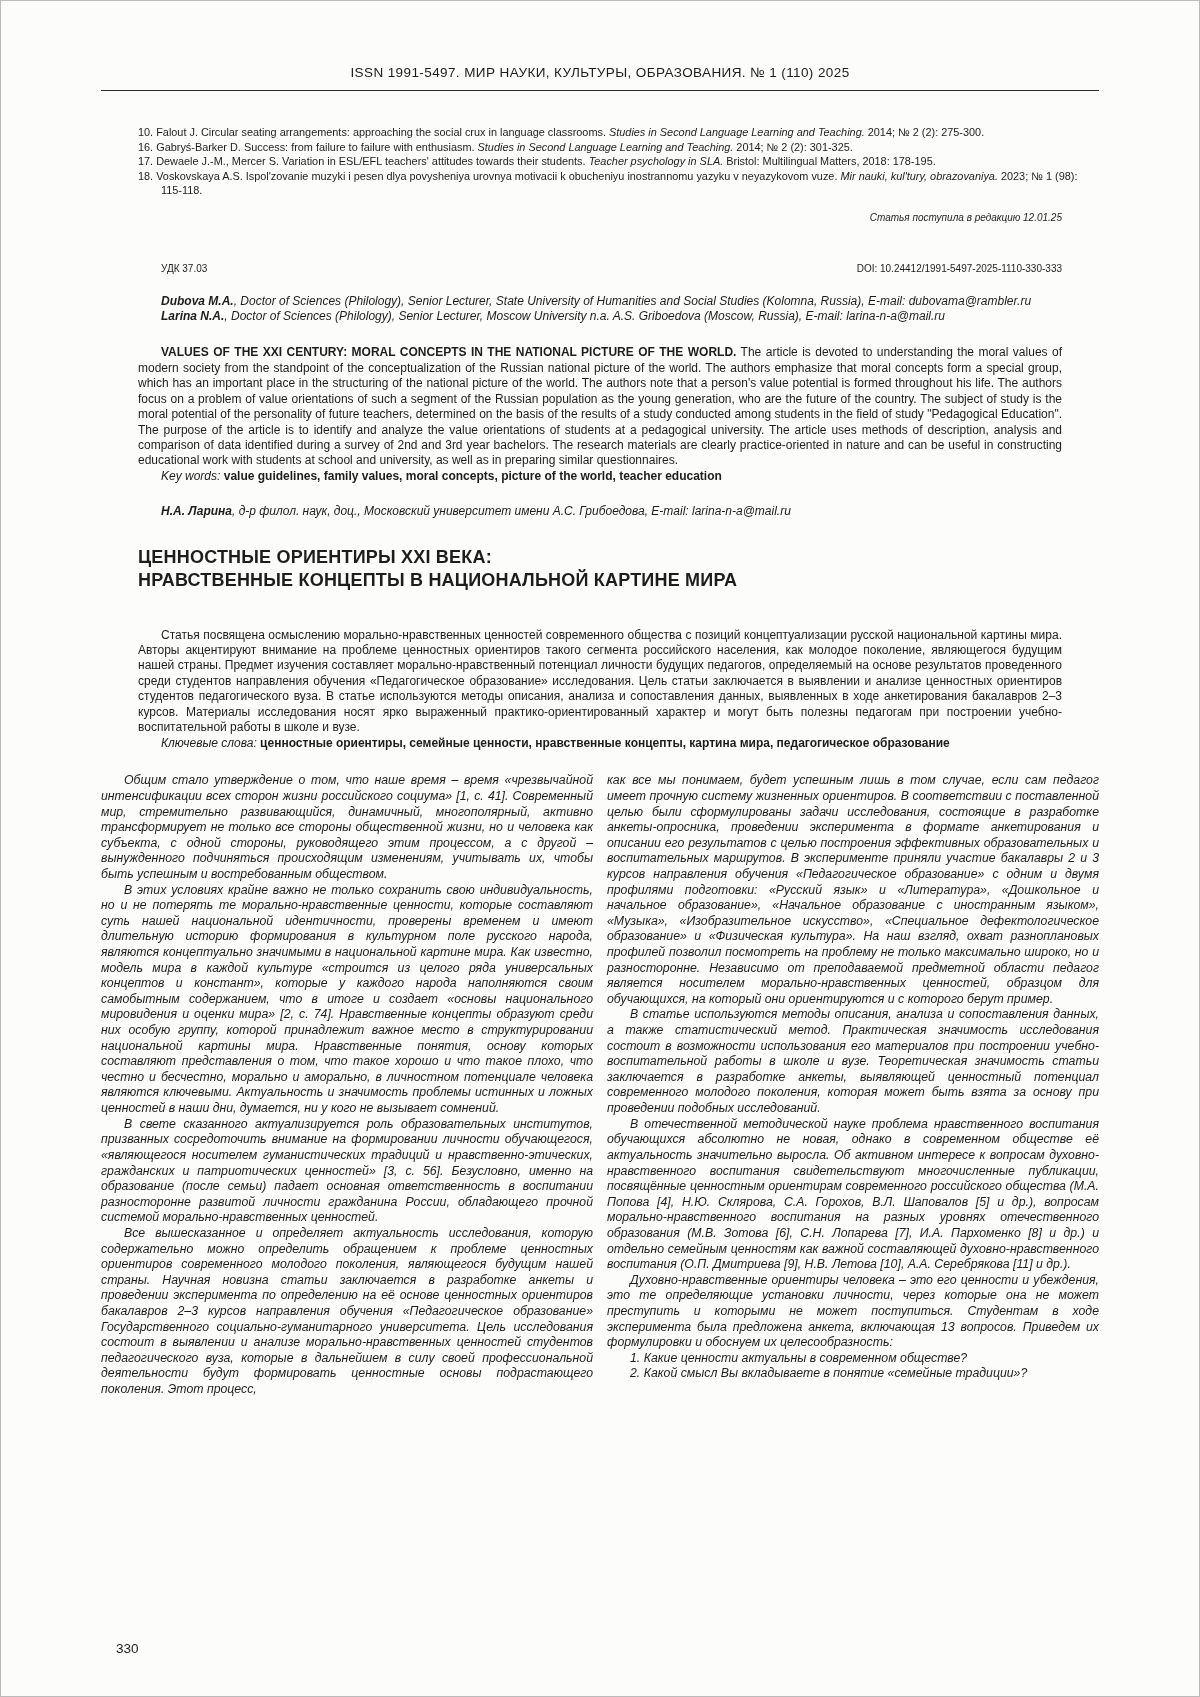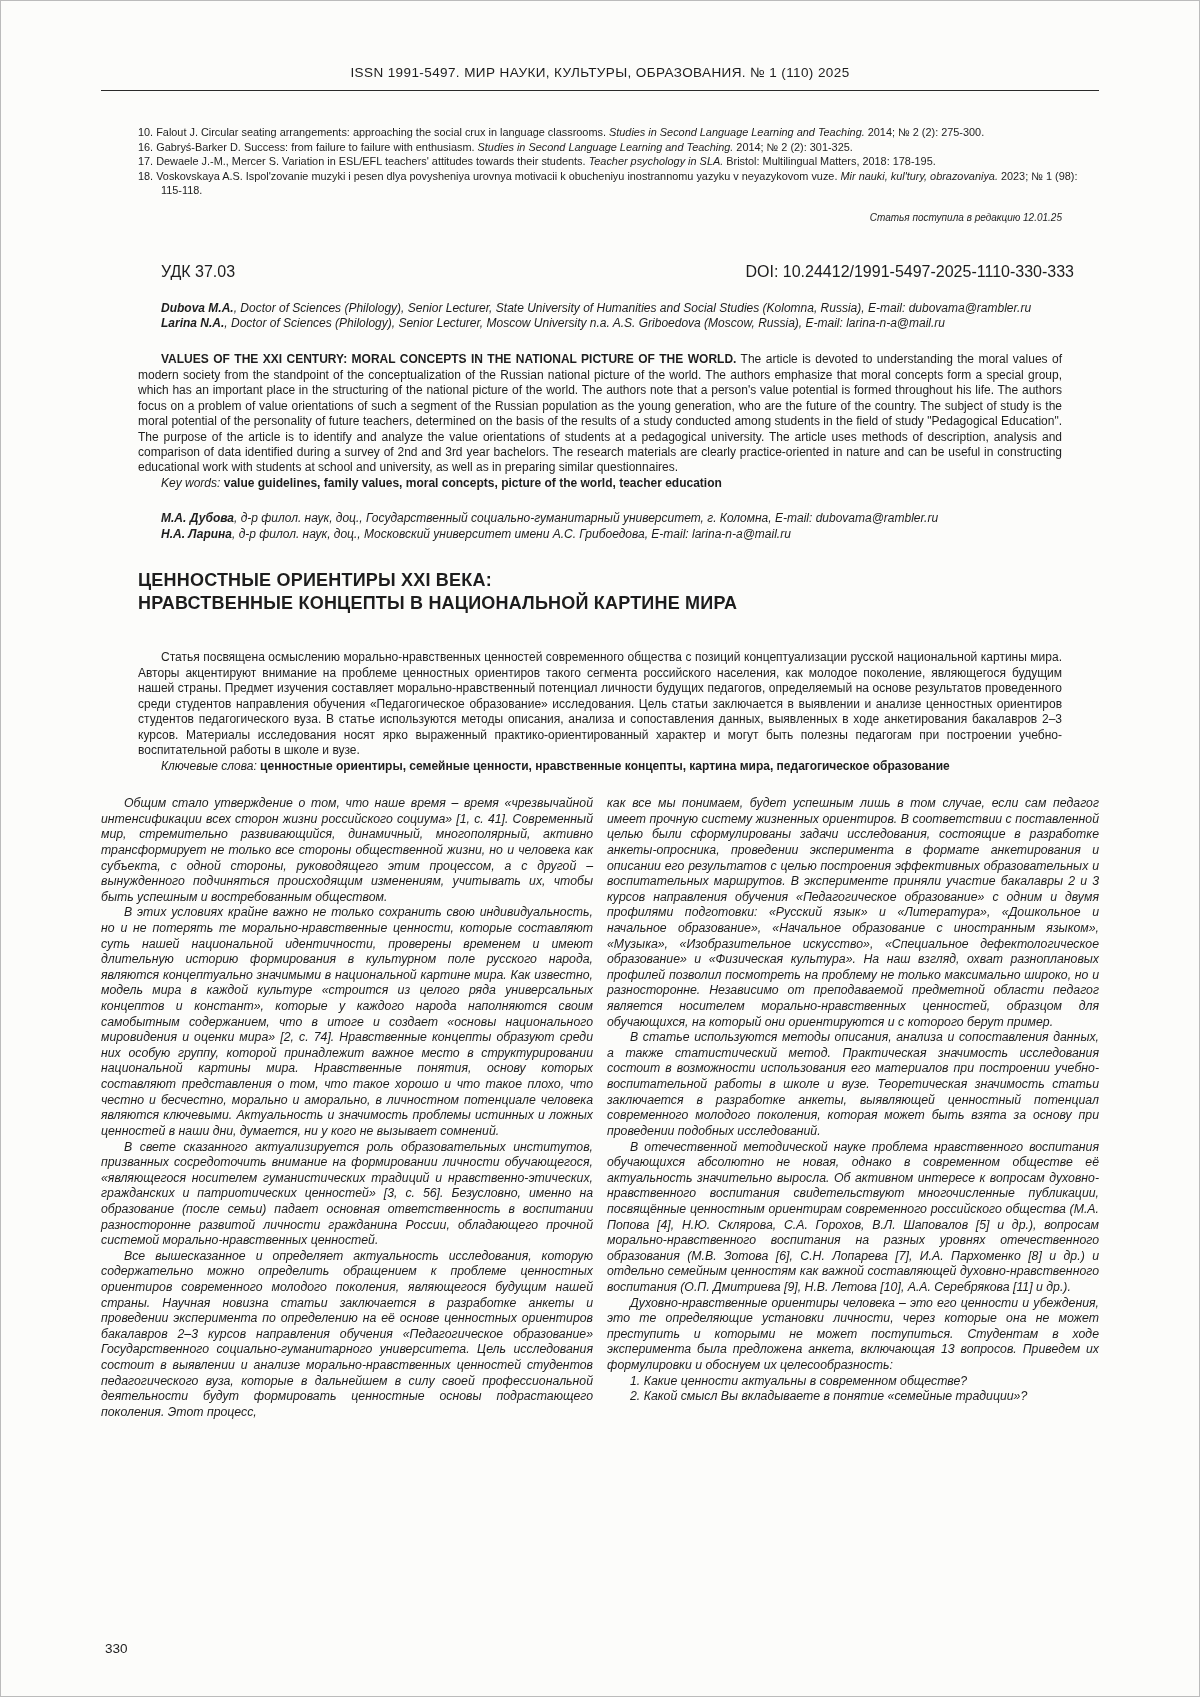--- a/index.html
+++ b/index.html
@@ -33,22 +33,22 @@
   .received {
     text-align: right;
     font-style: italic;
     font-size: 10px;
     margin: 14px 37px 0 0;
   }
 
   .meta-row {
     display: flex;
     justify-content: space-between;
-    margin: 40px 25px 0 60px;
-    font-size: 16px;
+    margin: 40px 37px 0 60px;
+    font-size: 10px;
   }
 
   .authors { margin: 20px 37px 0 60px; font-size: 12px; line-height: 1.32; font-style: italic; }
   .author-line b { font-weight: bold; }
 
   .abstract {
     margin: 20px 37px 0 37px;
     font-size: 12px;
     line-height: 1.29;
     text-align: justify;
@@ -77,21 +77,21 @@
     line-height: 1.27;
     text-align: justify;
   }
   .col { flex: 1 1 0; min-width: 0; font-style: italic; }
   .col p { text-indent: 23px; }
   .col p.no-indent { text-indent: 0; }
   .col .q { text-indent: 23px; }
 
   .page-number {
     position: absolute;
-    left: 104px;
+    left: 115px;
     bottom: 40px;
     font-size: 13.5px;
   }
 </style>
 </head>
 <body>
 
 <div class="page">
 
   <div class="running-head">ISSN 1991-5497. МИР НАУКИ, КУЛЬТУРЫ, ОБРАЗОВАНИЯ.  № 1 (110) 2025</div>
@@ -135,21 +135,20 @@
     <div class="author-line"><b>Dubova M.A.</b><span>, Doctor of Sciences (Philology), Senior Lecturer, State University of Humanities and Social Studies (Kolomna, Russia), E-mail: dubovama@rambler.ru</span></div>
     <div class="author-line"><b>Larina N.A.</b><span>, Doctor of Sciences (Philology), Senior Lecturer, Moscow University n.a. A.S. Griboedova (Moscow, Russia), E-mail: larina-n-a@mail.ru</span></div>
   </div>
 
   <div class="abstract">
     <p><strong>VALUES OF THE XXI CENTURY: MORAL CONCEPTS IN THE NATIONAL PICTURE OF THE WORLD.</strong> <span>The article is devoted to understanding the moral values of modern society from the standpoint of the conceptualization of the Russian national picture of the world. The authors emphasize that moral concepts form a special group, which has an important place in the structuring of the national picture of the world. The authors note that a person's value potential is formed throughout his life. The authors focus on a problem of value orientations of such a segment of the Russian population as the young generation, who are the future of the country. The subject of study is the moral potential of the personality of future teachers, determined on the basis of the results of a study conducted among students in the field of study "Pedagogical Education". The purpose of the article is to identify and analyze the value orientations of students at a pedagogical university. The article uses methods of description, analysis and comparison of data identified during a survey of 2nd and 3rd year bachelors. The research materials are clearly practice-oriented in nature and can be useful in constructing educational work with students at school and university, as well as in preparing similar questionnaires.</span></p>
     <p class="kw"><em>Key words:</em> <strong>value guidelines, family values, moral concepts, picture of the world, teacher education</strong></p>
   </div>
 
   <div class="authors">
-    <div class="author-line"><b>М.А. Дубова</b><span>, д-р филол. наук, доц., Государственный социально-гуманитарный университет, г. Коломна, E-mail: dubovama@rambler.ru</span></div>
     <div class="author-line"><b>Н.А. Ларина</b><span>, д-р филол. наук, доц., Московский университет имени А.С. Грибоедова, E-mail: larina-n-a@mail.ru</span></div>
   </div>
 
   <h1 class="title">
     <span class="title-line">ЦЕННОСТНЫЕ ОРИЕНТИРЫ XXI ВЕКА:</span>
     <span class="title-line">НРАВСТВЕННЫЕ КОНЦЕПТЫ В НАЦИОНАЛЬНОЙ КАРТИНЕ МИРА</span>
   </h1>
 
   <div class="abstract abstract-ru">
     <p>Статья посвящена осмыслению морально-нравственных ценностей современного общества с позиций концептуализации русской национальной картины мира. Авторы акцентируют внимание на проблеме ценностных ориентиров такого сегмента российского населения, как молодое поколение, являющегося будущим нашей страны. Предмет изучения составляет морально-нравственный потенциал личности будущих педагогов, определяемый на основе результатов проведенного среди студентов направления обучения «Педагогическое образование» исследования. Цель статьи заключается в выявлении и анализе ценностных ориентиров студентов педагогического вуза. В статье используются методы описания, анализа и сопоставления данных, выявленных в ходе анкетирования бакалавров 2–3 курсов. Материалы исследования носят ярко выраженный практико-ориентированный характер и могут быть полезны педагогам при построении учебно-воспитательной работы в школе и вузе.</p>

